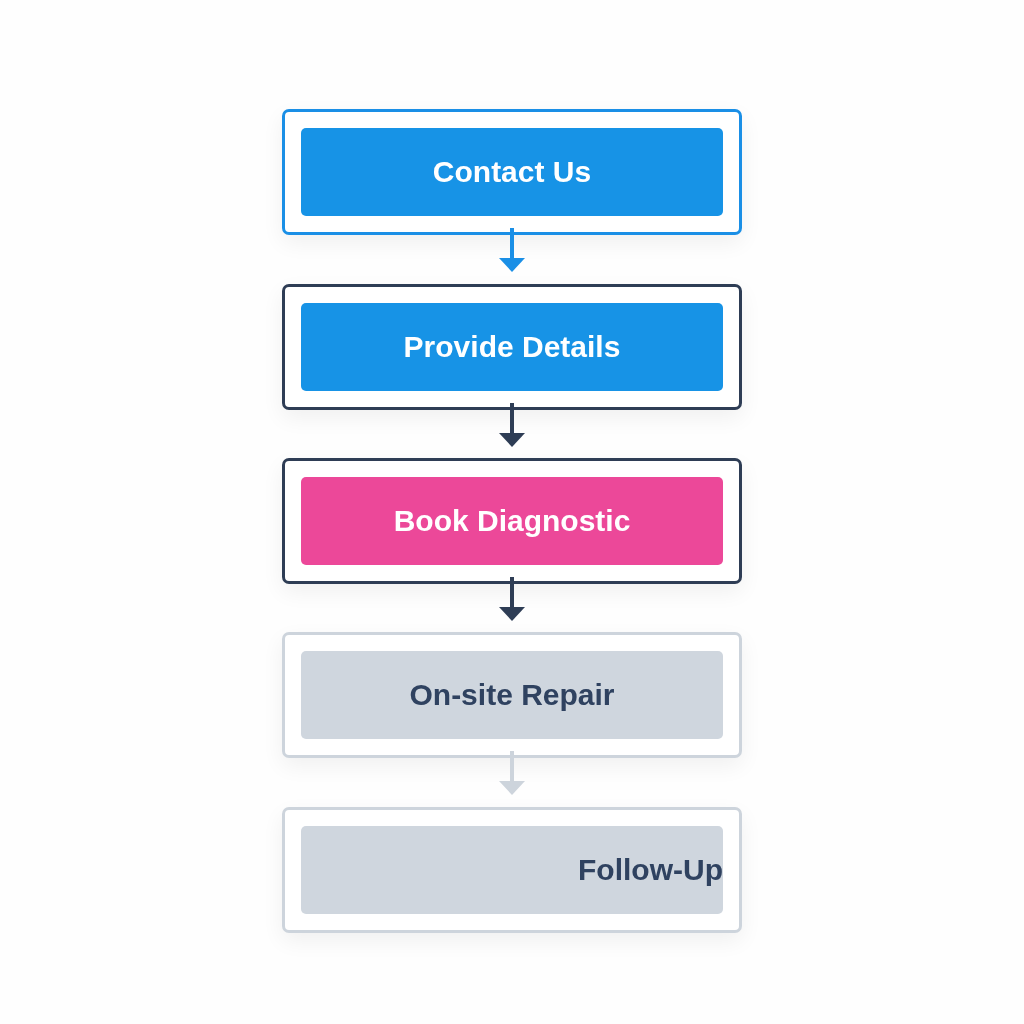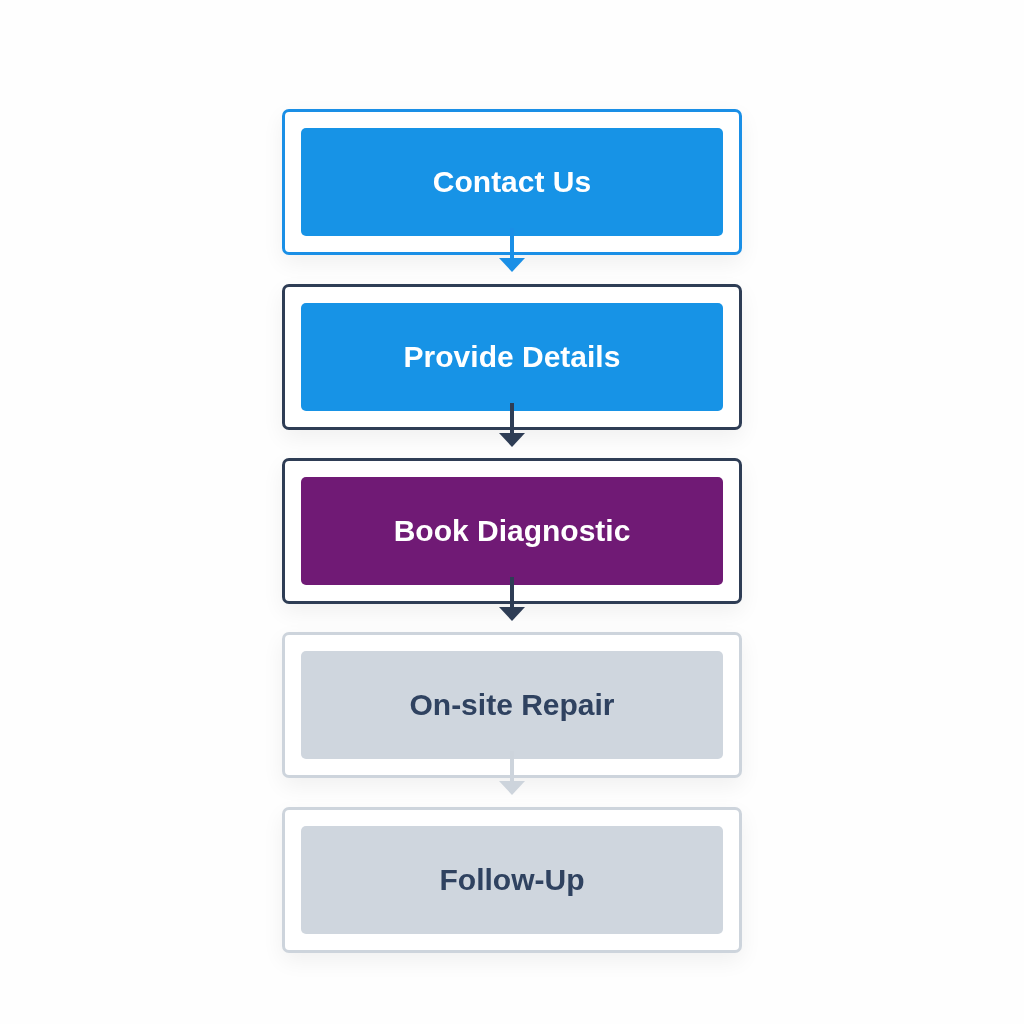--- a/index.html
+++ b/index.html
@@ -1,17 +1,17 @@
 <!DOCTYPE html>
 <html><head>
 <meta charset="utf-8">
 <style>
   html, body { margin:0; padding:0; }
   body { width:1024px; height:1024px; background:#fefefe; position:relative; overflow:hidden; font-family:"Liberation Sans", sans-serif; }
-  .step { position:absolute; left:282px; width:460px; height:146px; box-sizing:border-box; border:3px solid; border-radius:7px; background:#fff; box-shadow:0 8px 22px rgba(0,0,0,0.06); }
+  .step { position:absolute; left:282px; width:460px; height:126px; box-sizing:border-box; border:3px solid; border-radius:7px; background:#fff; box-shadow:0 8px 22px rgba(0,0,0,0.06); }
   .inner { position:absolute; left:16px; right:16px; top:16px; bottom:16px; border-radius:5px; display:flex; align-items:center; justify-content:center; font-weight:bold; font-size:30px; }
   .arrow { position:absolute; left:505px; width:14px; }
   .arrow .shaft { position:absolute; left:5px; width:4px; top:0; }
   .arrow .head { position:absolute; left:-6px; bottom:0; width:0; height:0; border-left:13px solid transparent; border-right:13px solid transparent; border-top:14px solid; }
 </style>
 </head>
 <body>
 
 <div>
 
@@ -29,37 +29,37 @@
     <div class="inner" style="background:#1793e6;color:#fff;align-items:center;">
       <span>Provide Details</span>
     </div>
   </div>
   <div class="arrow" style="top:403px;height:44px;">
     <div class="shaft" style="height:32px;background:#2e3d55;"></div>
     <div class="head" style="border-top-color:#2e3d55;"></div>
   </div>
 
   <div class="step" style="top:458px;border-color:#2e3d55;">
-    <div class="inner" style="background:#701a75;color:#fff;align-items:center;">
+    <div class="inner" style="background:#ec4899;color:#fff;align-items:center;">
       <span>Book Diagnostic</span>
     </div>
   </div>
   <div class="arrow" style="top:577px;height:44px;">
     <div class="shaft" style="height:32px;background:#2e3d55;"></div>
     <div class="head" style="border-top-color:#2e3d55;"></div>
   </div>
 
   <div class="step" style="top:632px;border-color:#cdd4dc;">
     <div class="inner" style="background:#cfd6de;color:#2f4260;">
       <span>On-site Repair</span>
     </div>
   </div>
   <div class="arrow" style="top:751px;height:44px;">
     <div class="shaft" style="height:32px;background:#cdd4dc;"></div>
     <div class="head" style="border-top-color:#cdd4dc;"></div>
   </div>
 
   <div class="step" style="top:807px;border-color:#cdd4dc;">
-    <div class="inner" style="background:#cfd6de;color:#2f4260;">
+    <div class="inner" style="background:#cfd6de;color:#2f4260;justify-content:flex-end;">
       <span>Follow-Up</span>
     </div>
   </div>
 </div>
 
 </body></html>

